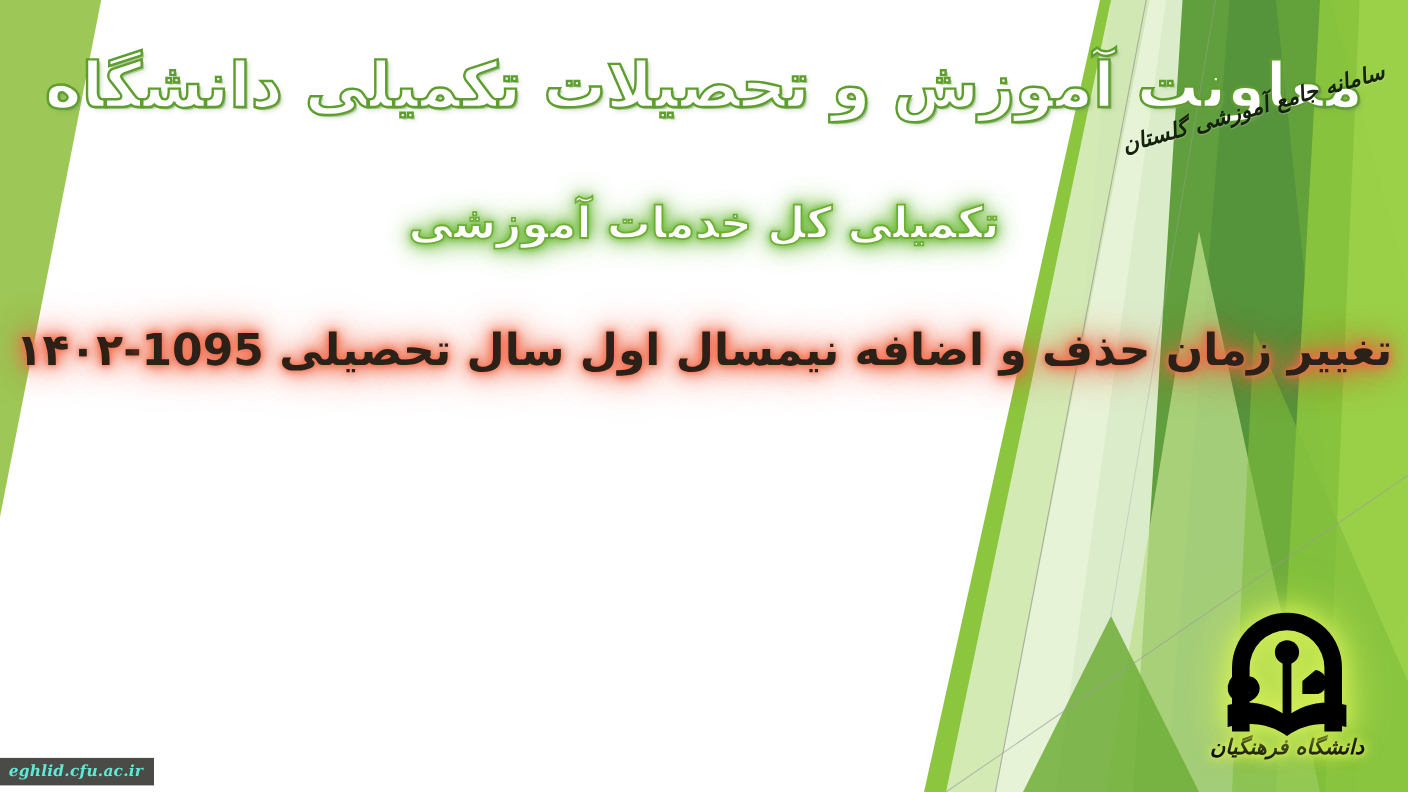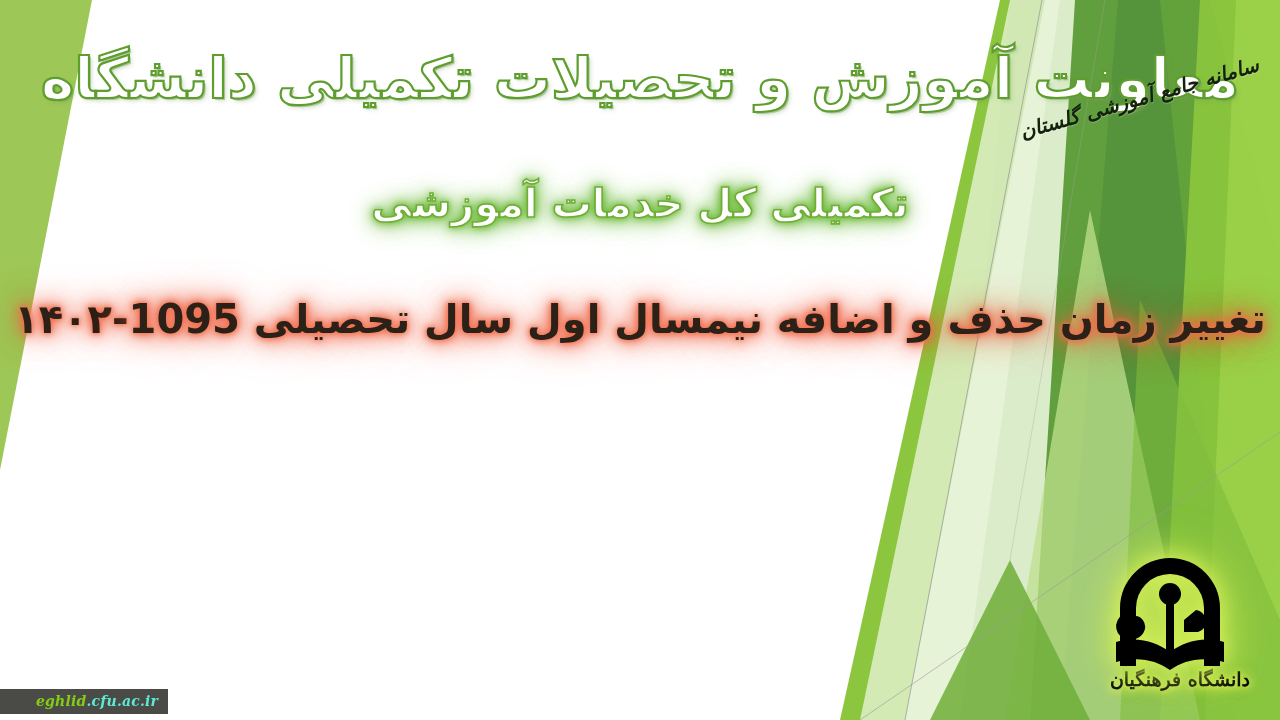--- a/index.html
+++ b/index.html
@@ -124,48 +124,48 @@
     text-align: center;
   }
   .logo-mark {
     display: block;
     margin: 0 auto;
     filter: drop-shadow(0 0 10px #d9f25a) drop-shadow(0 0 20px #cdeb4e);
   }
   .logo-caption {
     margin-top: -4px;
     font-family: "DejaVu Serif", "Liberation Serif", serif;
+    font-style: italic;
     font-weight: bold;
     font-size: 19px;
     color: #000000;
     direction: rtl;
     white-space: nowrap;
     text-shadow:
       0 0 6px #e2f55e,
       0 0 12px #d7ef52,
       0 0 18px rgba(215,239,82,0.7);
-    text-align: right;
   }
 
   
   .url-badge {
     position: absolute;
     left: 0;
     bottom: 6px;
     z-index: 9;
     background: #4a4a47;
     padding: 4px 10px 5px 8px;
     font-family: "DejaVu Serif", "Liberation Serif", serif;
     font-style: italic;
     font-weight: bold;
     font-size: 14px;
     direction: ltr;
     letter-spacing: 0.2px;
   }
-  .url-name { color: #84cc16; margin-left: 28px; }
+  .url-name { color: #5eead4; }
   .url-tld  { color: #5eead4; }
 </style>
 </head>
 <body>
 
 <div class="banner">
 
   <svg class="bg-layer" viewBox="0 0 1280 720" preserveAspectRatio="none" xmlns="http://www.w3.org/2000/svg">
 
     <rect x="0" y="0" width="1280" height="720" fill="#ffffff"></rect>

